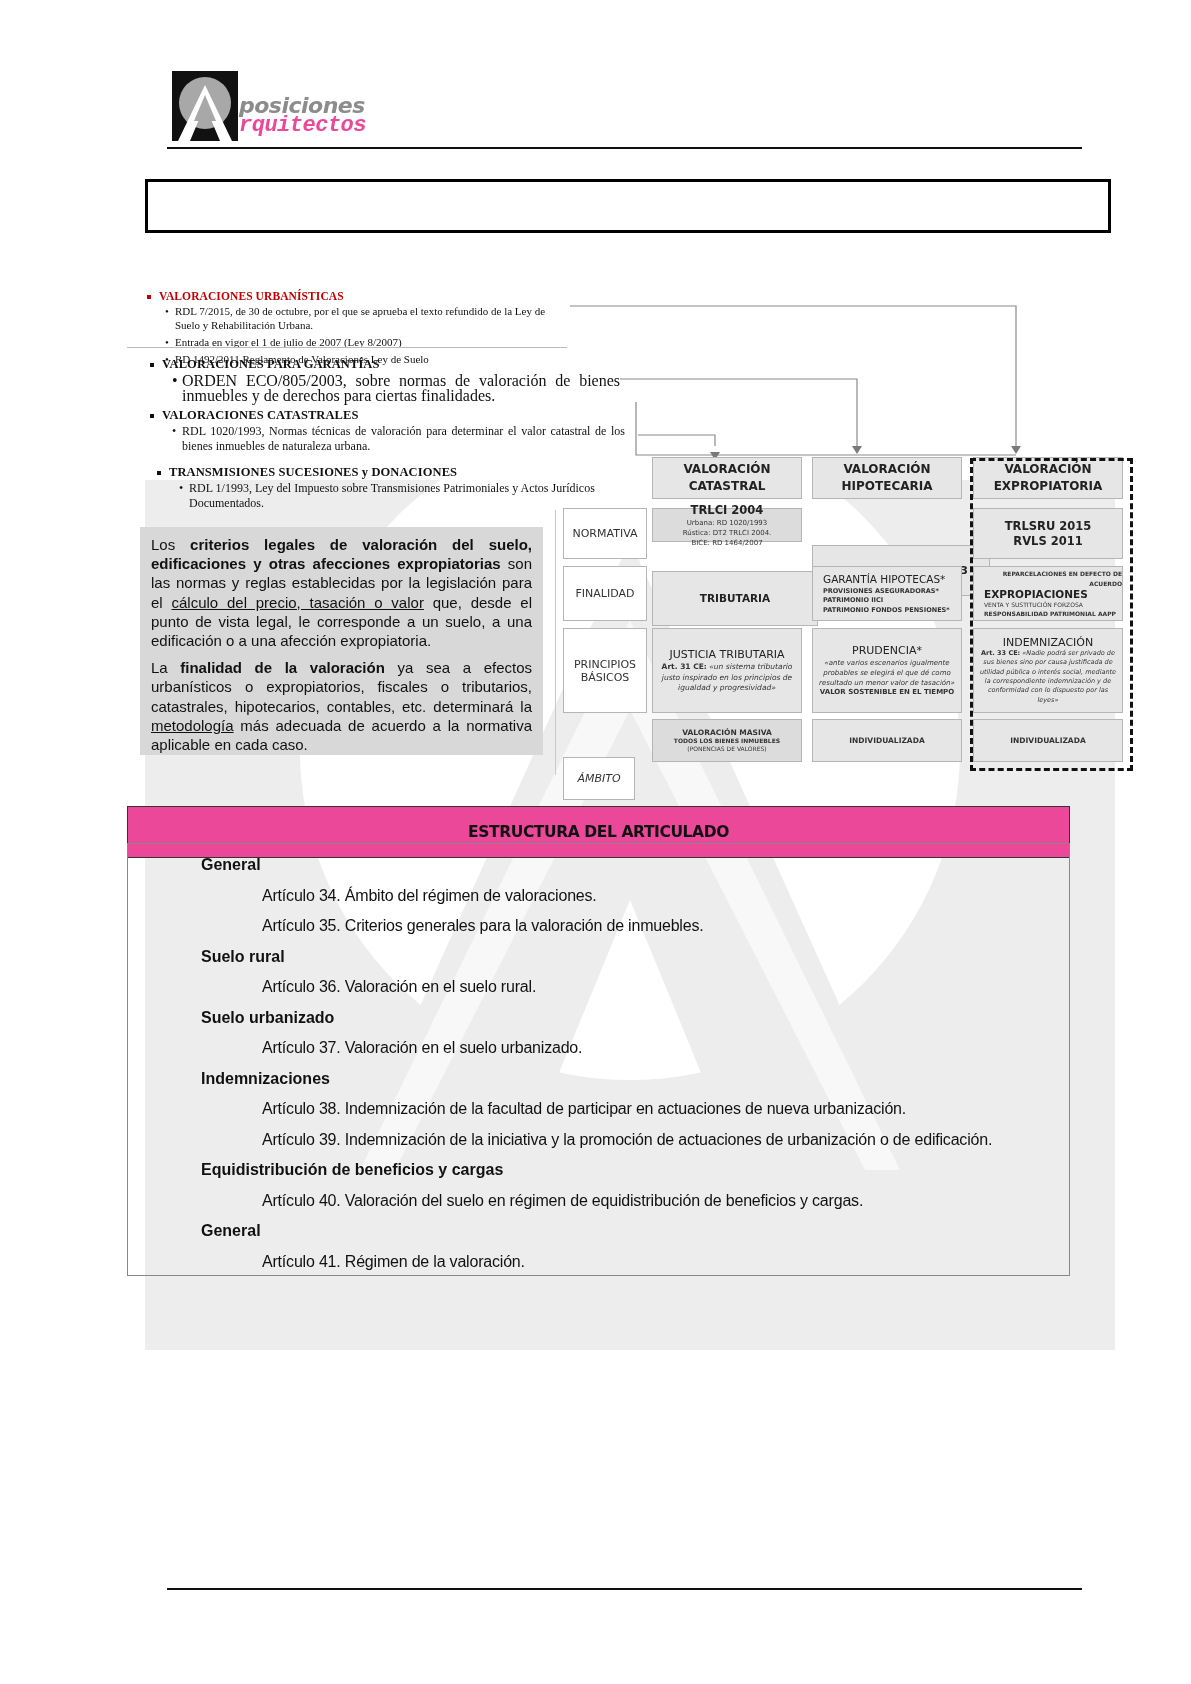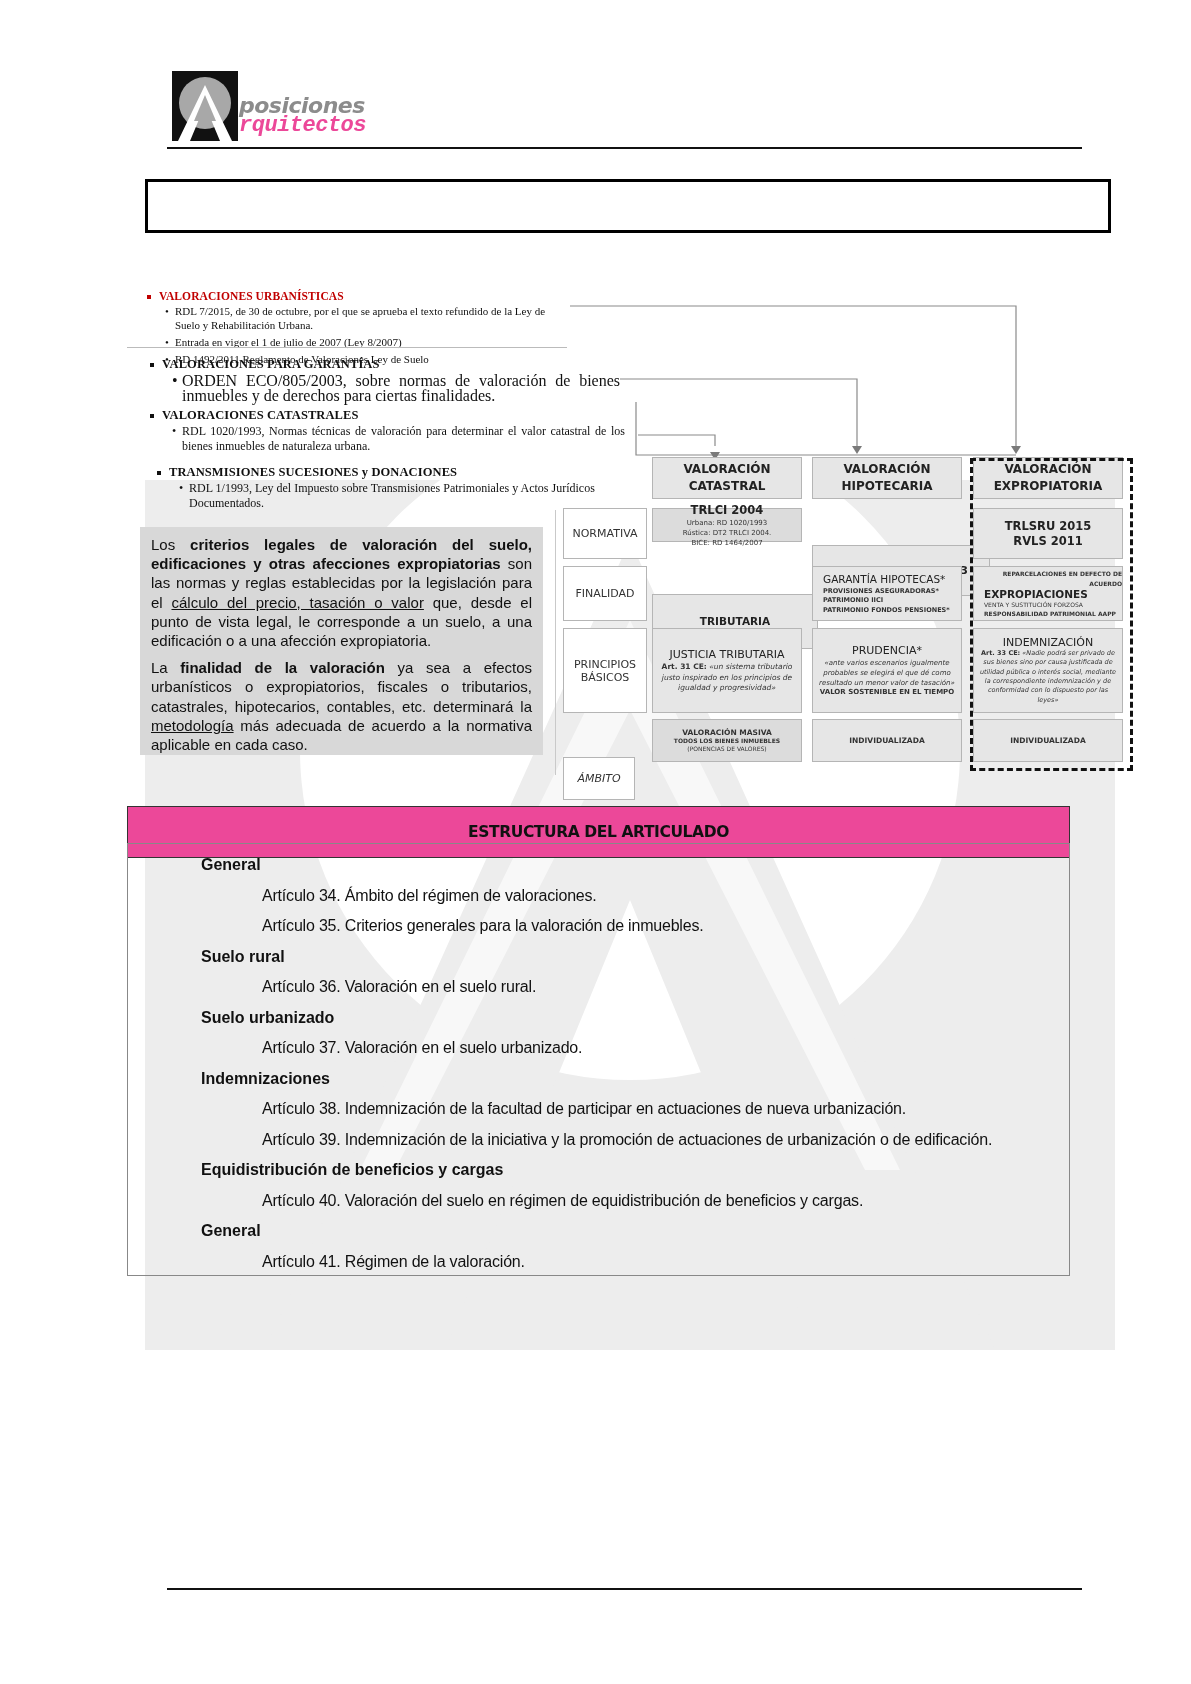--- a/index.html
+++ b/index.html
@@ -182,21 +182,21 @@
   <div class="t-big" style="font-size:11px;">ORDEN ECO/805/2003</div>
 </div>
 <div class="cell g" style="left:973px; top:508px; width:150px; height:51px;">
   <div class="t-big">TRLSRU 2015</div>
   <div class="t-big">RVLS 2011</div>
 </div>
 
 <div class="cell label" style="left:563px; top:566px; width:84px; height:55px;">
     <span>FINALIDAD</span>
   </div>
-<div class="cell g" style="left:652px; top:594px; width:166px; height:55px;">
+<div class="cell g" style="left:652px; top:571px; width:166px; height:55px;">
   <div class="t-big" style="font-size:10.5px;">TRIBUTARIA</div>
 </div>
 <div class="cell g left-align" style="left:812px; top:566px; width:150px; height:55px;">
   <div class="t-big" style="font-weight:normal; font-size:10.5px; color:#222;">GARANTÍA HIPOTECAS*</div>
   <div class="t-tiny-b">PROVISIONES ASEGURADORAS*</div>
   <div class="t-tiny-b">PATRIMONIO IICI</div>
   <div class="t-tiny-b">PATRIMONIO FONDOS PENSIONES*</div>
 </div>
 <div class="cell g left-align" style="left:973px; top:566px; width:150px; height:55px;">
   <div class="t-tiny-b" style="font-size:6px;">REPARCELACIONES EN DEFECTO DE ACUERDO</div>

